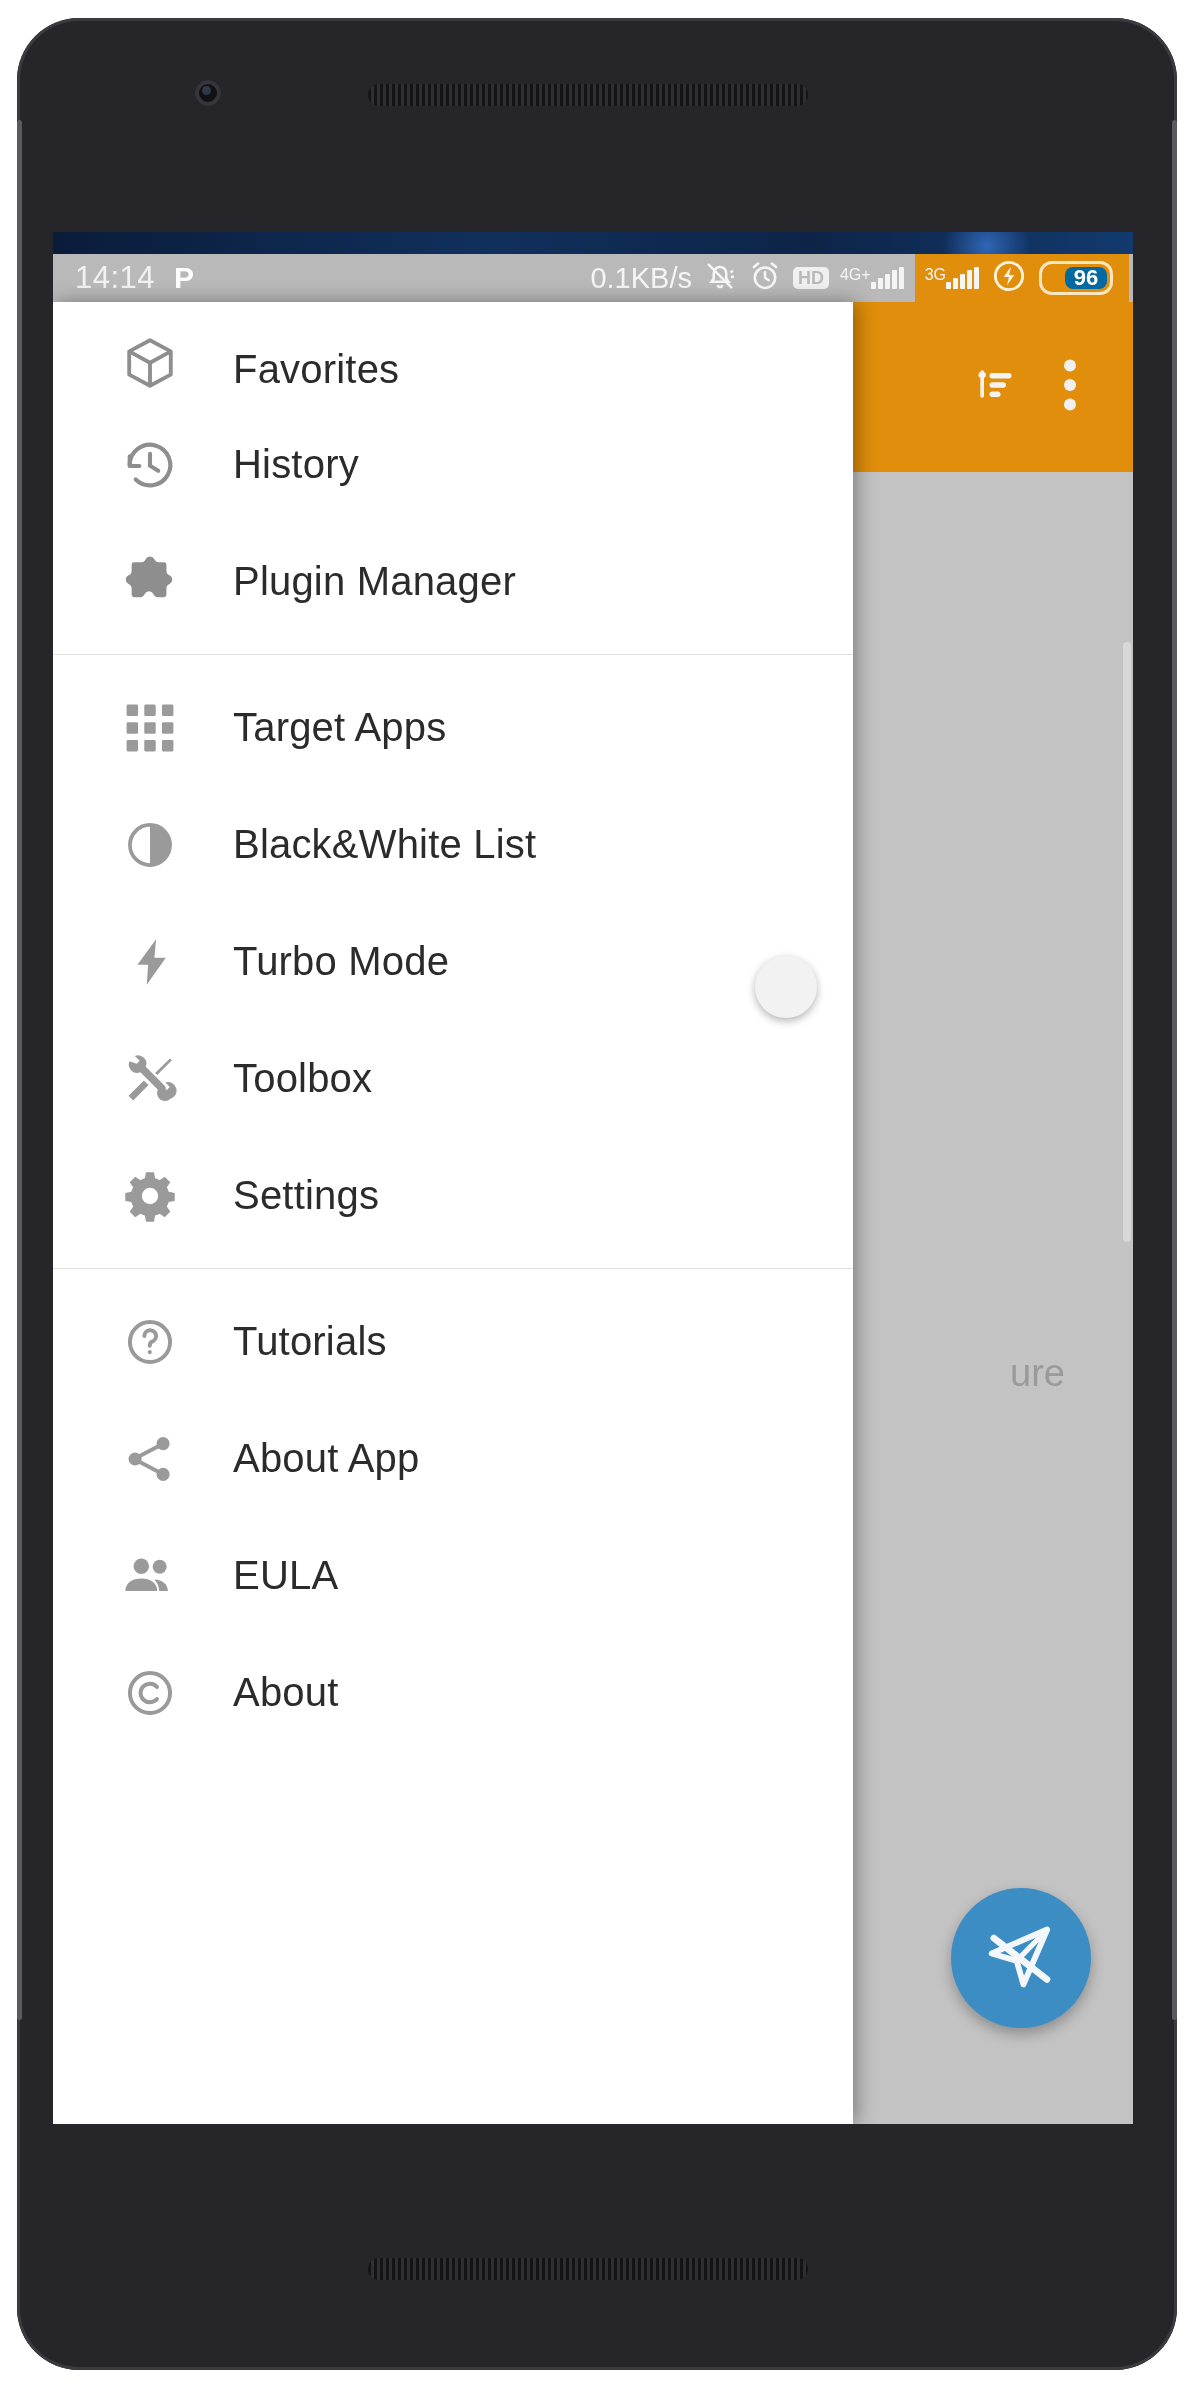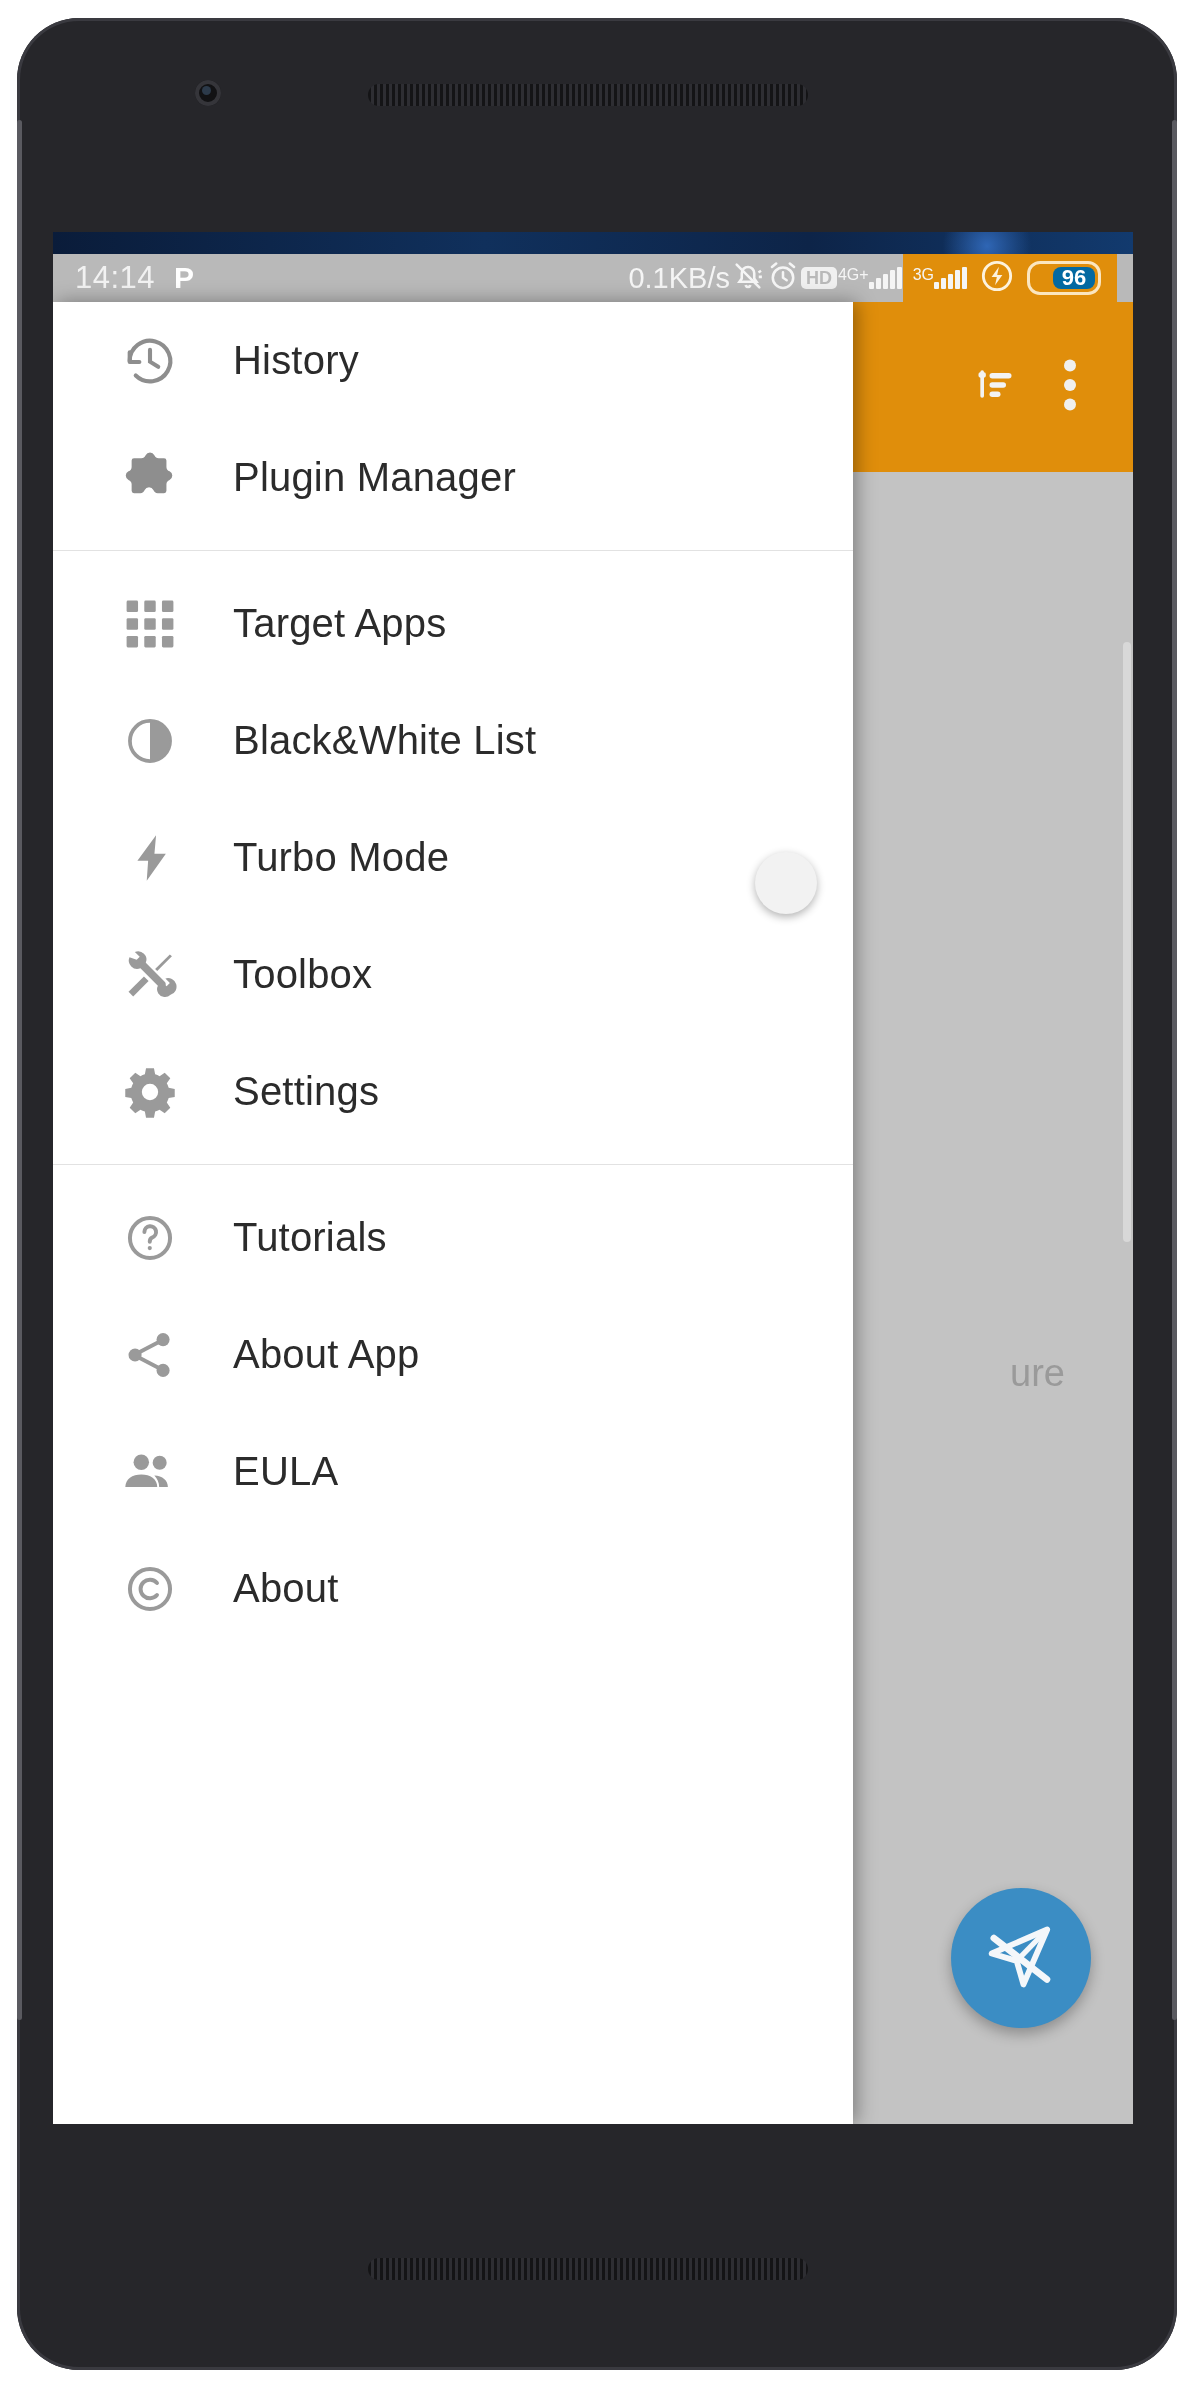--- a/index.html
+++ b/index.html
@@ -73,22 +73,22 @@
   #statusbar {
     position:absolute; left:0; top:22px; width:100%; height:48px;
     background:#b9b9b9;
     display:flex; align-items:center;
     color:#ffffff;
   }
   .sb-left { display:flex; align-items:center; gap:19px; padding-left:22px; }
   .sb-time { font-size:31px; letter-spacing:0.5px; color:#f2f2f2; }
   .sb-pico { font-size:30px; font-weight:bold; color:#ffffff; line-height:1; }
   .sb-right {
-    margin-left:auto; display:flex; align-items:center; gap:1px;
-    padding-right:16px; height:100%;
+    margin-left:auto; display:flex; align-items:center; gap:11px;
+    padding-right:4px; height:100%;
   }
   .sb-speed { font-size:29px; color:#f5f5f5; }
   .sb-ic { display:block; }
   .sb-hd {
     background:#f0f0f0; color:#b9b9b9; font-size:18px; font-weight:bold;
     border-radius:5px; padding:2px 5px; line-height:1;
   }
   .sb-net { display:flex; flex-direction:row; align-items:flex-start; }
   .sb-net-label { font-size:16px; line-height:1; color:#f5f5f5; margin-bottom:-3px; }
   .sb-bars { display:flex; align-items:flex-end; gap:2px; height:22px; }
@@ -298,20 +298,30 @@
             </span>
           </span>
         </div>
       </div>
     </div>
 
     <div id="drawer">
       <div class="drawer-scroll">
 
         <div class="menu-group">
+          <div class="menu-item first">
+            <span class="mi-icon">
+              <svg width="58" height="58" viewBox="0 0 24 24" fill="none" stroke="#8e8e8e" stroke-width="1.6" stroke-linejoin="round">
+                <path d="M12 2.6 L20.6 7.2 V16.8 L12 21.4 L3.4 16.8 V7.2 Z"></path>
+                <path d="M3.4 7.2 L12 11.9 L20.6 7.2"></path>
+                <path d="M12 11.9 V21.4"></path>
+              </svg>
+            </span>
+            <span class="mi-label">Favorites</span>
+          </div>
 
           <div class="menu-item">
             <span class="mi-icon">
               <svg width="58" height="58" viewBox="0 0 24 24" fill="none" stroke="#8e8e8e" stroke-width="1.7" stroke-linecap="round">
                 <path d="M3.6 12 a8.4 8.4 0 1 1 2.5 6"></path>
                 <path d="M3.6 8.4 V12.4 H7.6" stroke-linejoin="round"></path>
                 <path d="M12 7.4 V12.3 L15.4 14.4"></path>
               </svg>
             </span>
             <span class="mi-label">History</span>

